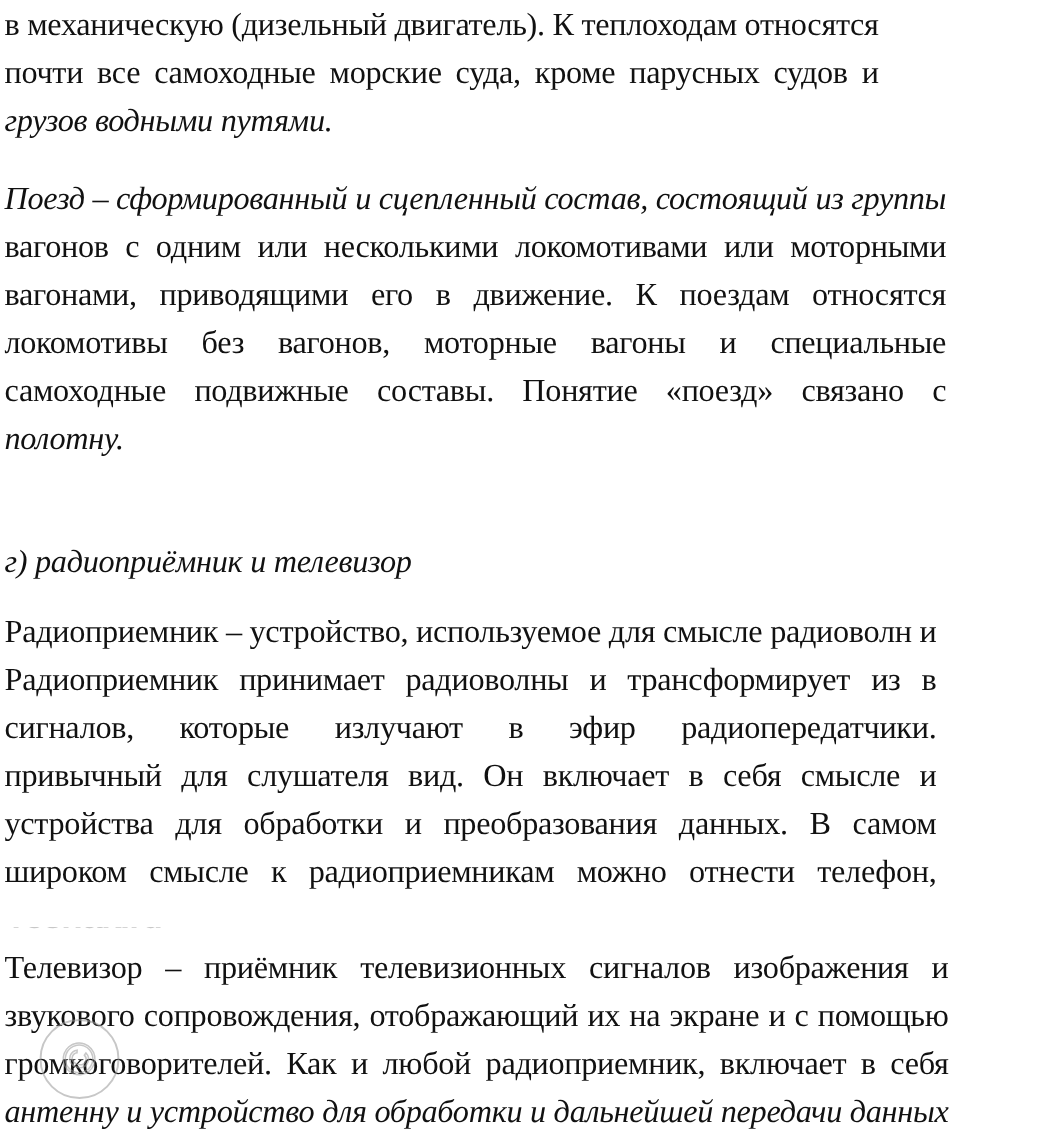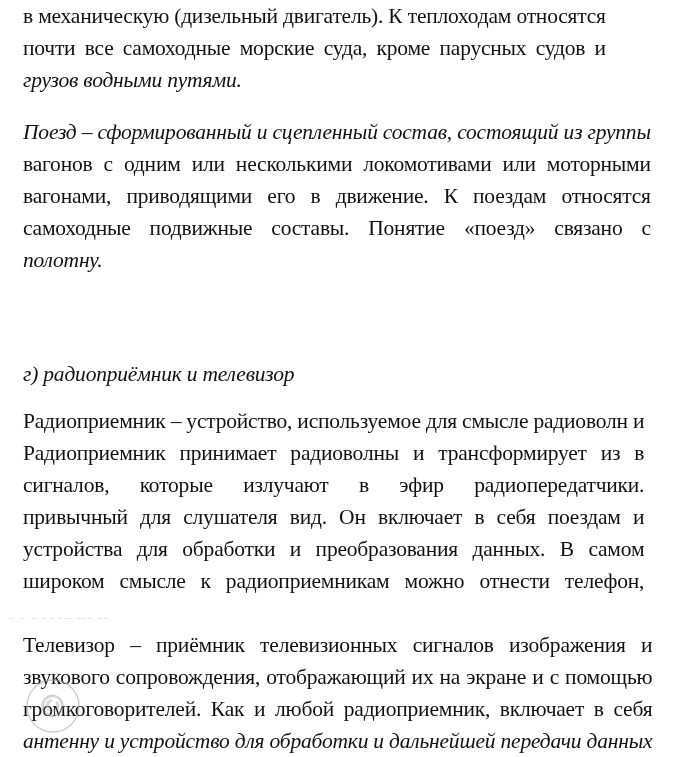--- a/index.html
+++ b/index.html
@@ -27,21 +27,21 @@
       line-height: 32px;
       text-align: justify;
       text-align-last: left;
       letter-spacing: -0.2px;
     }
     .p1 { position: absolute; top: 0; }
     .p2 { position: absolute; top: 116px; }
     .p3 { position: absolute; top: 358px; }
     .p4 { position: absolute; top: 405px; }
     .p5 { position: absolute; top: 629px; }
-    .line { display: block; text-align: justify; text-align-last: justify; white-space: nowrap; margin-left: 20px; }
+    .line { display: block; text-align: justify; text-align-last: justify; white-space: nowrap; }
     .line.last { text-align-last: left; font-style: italic; }
     .watermark {
       position: absolute;
       left: 8px;
       top: 618px;
       width: 140px;
       height: 135px;
       pointer-events: none;
       opacity: 0.55;
     }
@@ -54,33 +54,34 @@
   <p class="para p1">
     <span class="line">в механическую (дизельный двигатель). К теплоходам относятся</span>
     <span class="line">почти все самоходные морские суда, кроме парусных судов и</span>
     <span class="line last">грузов водными путями.</span>
   </p>
 
   <p class="para p2">
     <span class="line last">Поезд – сформированный и сцепленный состав, состоящий из группы</span>
     <span class="line">вагонов с одним или несколькими локомотивами или моторными</span>
     <span class="line">вагонами, приводящими его в движение. К поездам относятся</span>
+    <span class="line">локомотивы без вагонов, моторные вагоны и специальные</span>
     <span class="line">самоходные подвижные составы. Понятие «поезд» связано с</span>
     <span class="line last">полотну.</span>
   </p>
 
   <p class="para p3">
     <span class="line last">г) радиоприёмник и телевизор</span>
   </p>
 
   <p class="para p4">
     <span class="line">Радиоприемник – устройство, используемое для смысле радиоволн и</span>
     <span class="line">Радиоприемник принимает радиоволны и трансформирует из в</span>
     <span class="line">сигналов, которые излучают в эфир радиопередатчики.</span>
-    <span class="line">привычный для слушателя вид. Он включает в себя поездам и</span>
+    <span class="line">привычный для слушателя вид. Он включает в себя смысле и</span>
     <span class="line">устройства для обработки и преобразования данных. В самом</span>
     <span class="line">широком смысле к радиоприемникам можно отнести телефон,</span>
   </p>
 
   <p class="para p5">
     <span class="line">Телевизор – приёмник телевизионных сигналов изображения и</span>
     <span class="line">звукового сопровождения, отображающий их на экране и с помощью</span>
     <span class="line">громкоговорителей. Как и любой радиоприемник, включает в себя</span>
     <span class="line last">антенну и устройство для обработки и дальнейшей передачи данных</span>
   </p>

